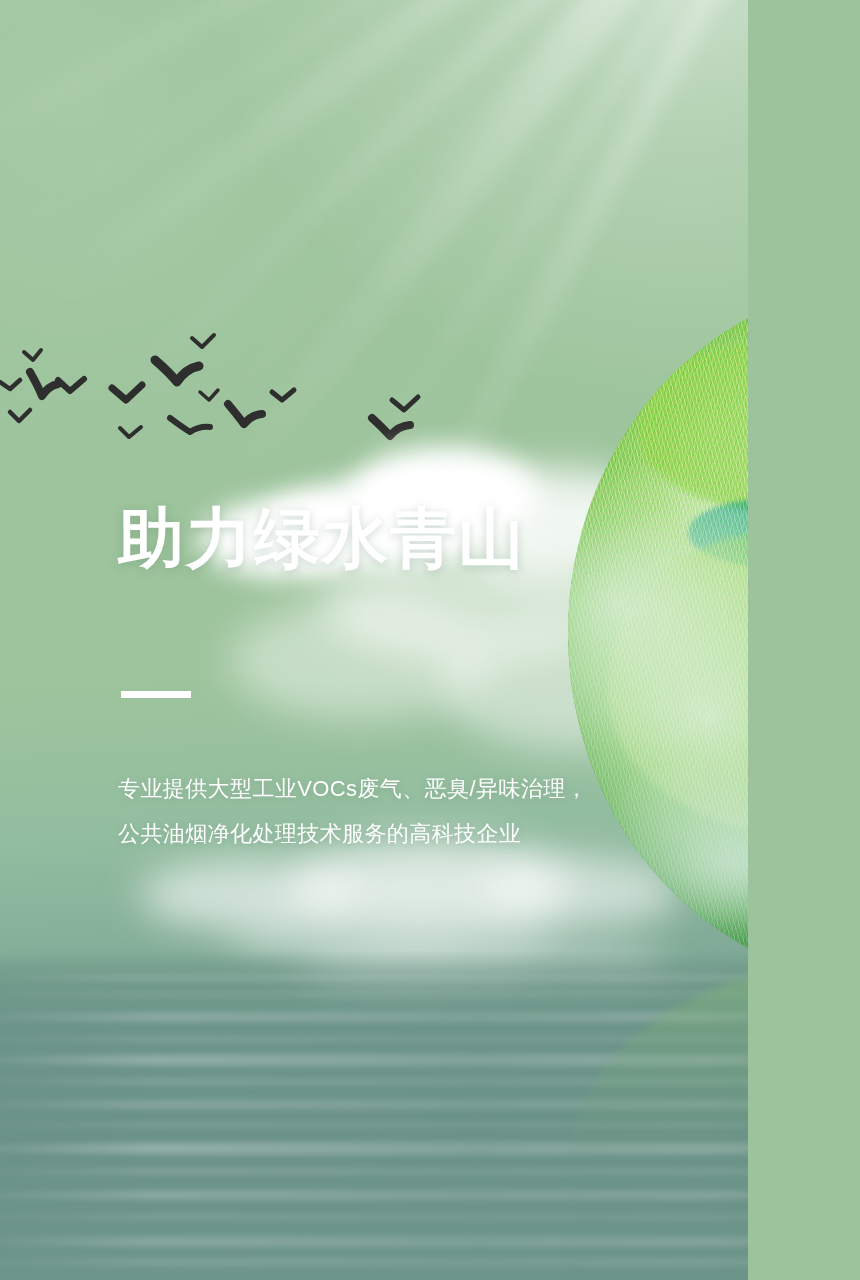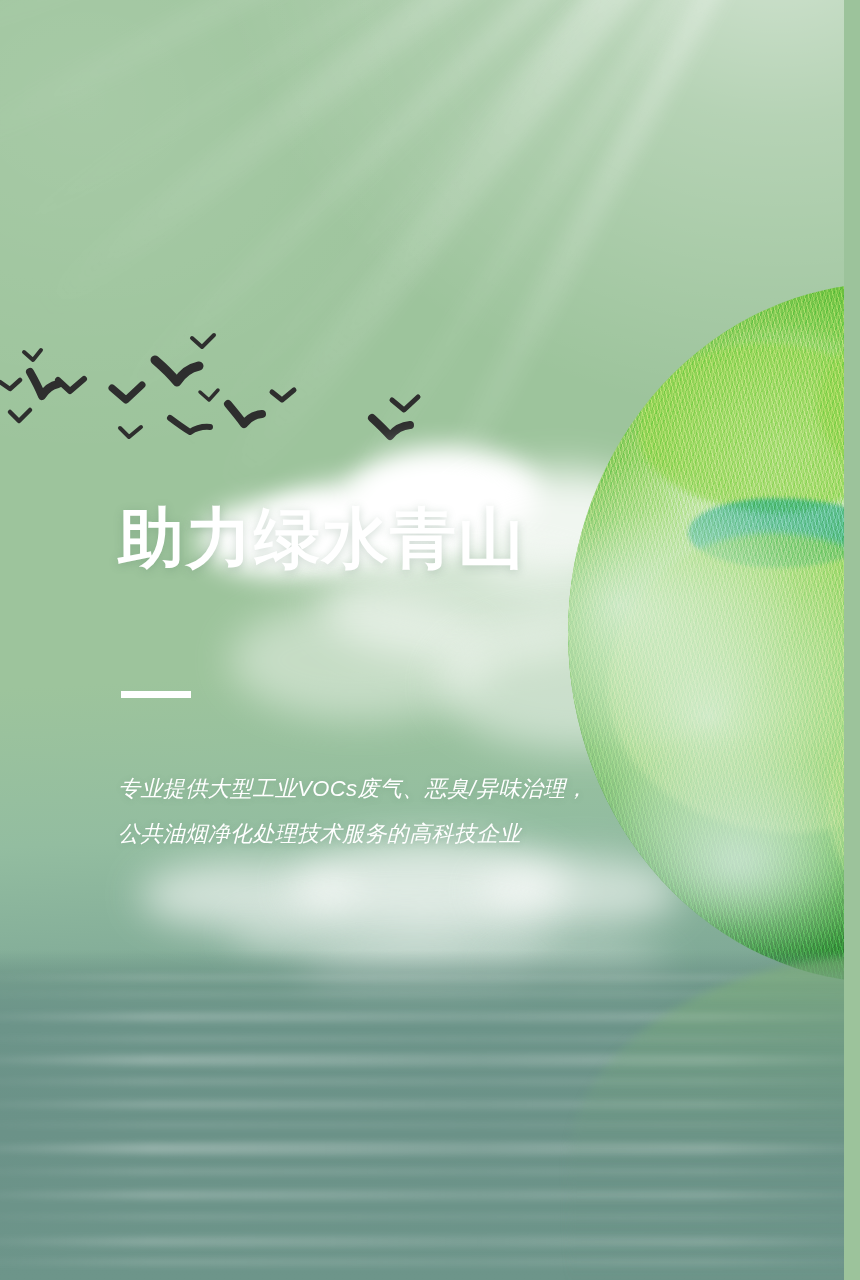--- a/index.html
+++ b/index.html
@@ -4,21 +4,21 @@
 <style>
   * { margin:0; padding:0; box-sizing:border-box; }
   html, body {
     width:860px; height:1280px;
     background:#9cc39b;
     font-family:"Liberation Sans", sans-serif;
     overflow:hidden;
   }
   .poster {
     position:relative;
-    width:844px; height:1280px;
+    width:748px; height:1280px;
     overflow:hidden;
     background:
       linear-gradient(177deg, #9dc49c 0%, #9dc49c 52%, #93bda0 64%, #7ea896 76%, #6e9a8b 88%, #6b9488 100%);
   }
 
   
   .sky-sheen {
     position:absolute; inset:0;
     background:
       radial-gradient(120% 70% at 92% -6%, rgba(255,255,255,.55) 0%, rgba(255,255,255,.25) 22%, rgba(255,255,255,0) 55%),
@@ -120,21 +120,21 @@
   .subtitle {
     position:absolute; left:118px; top:766px;
     color:#ffffff;
     font-size:22px;
     font-weight:400;
     line-height:45px;
     letter-spacing:.4px;
     text-shadow:0 1px 6px rgba(80,120,95,.25);
     white-space:nowrap;
   }
-  .subtitle .s-line { display:block;font-style:italic; }
+  .subtitle .s-line { display:block; }
 </style>
 </head>
 <body>
 
 <div class="poster">
 
   <div class="sky-sheen"></div>
 
   <div class="rays">
     <div class="ray" style="width:26px;height:1180px;transform:rotate(28deg);opacity:.75;"></div>

